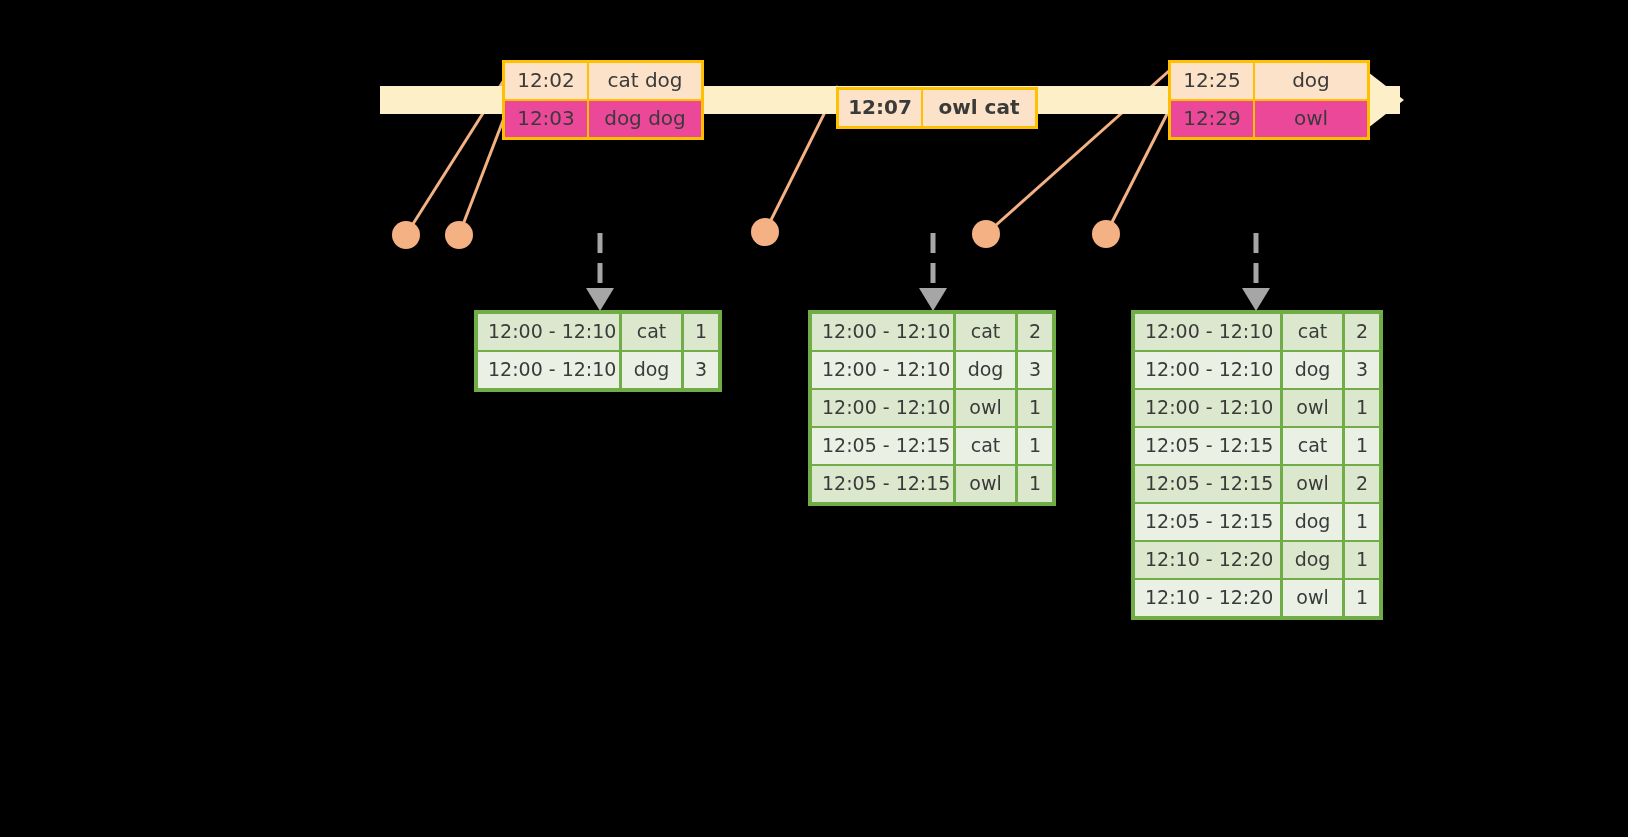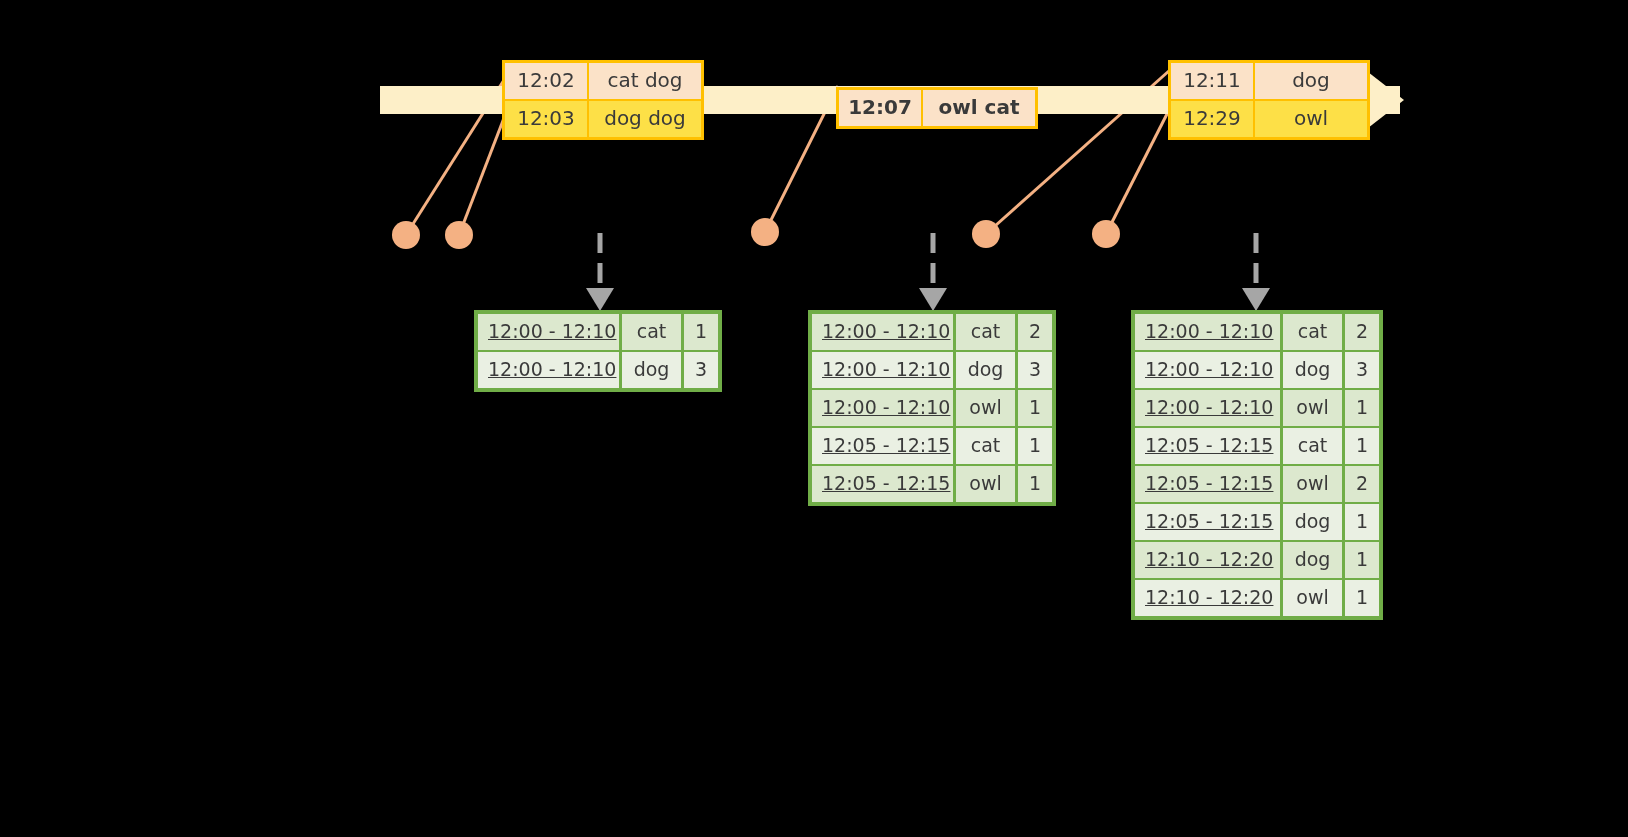--- a/index.html
+++ b/index.html
@@ -40,21 +40,21 @@
     position: absolute;
     border: 3px solid #FFC000;
     background: #FFFFFF;
   }
   .event-row {
     display: flex;
     align-items: stretch;
   }
   .event-row + .event-row { border-top: 2px solid #FFC000; }
   .event-row.shade-a { background: #FBE2C8; }
-  .event-row.shade-b { background: #fde047; }
+  .event-row.shade-b { background: #ec4899; }
   .event-time {
     width: 84px;
     padding: 5px 4px 7px;
     text-align: center;
     font-size: 20px;
     color: #3A3A3A;
     border-right: 2px solid #FFC000;
     white-space: nowrap;
   }
   .event-words {
@@ -77,21 +77,20 @@
   .res-row + .res-row { border-top: 2px solid #70AD47; }
   .res-row.shade-a { background: #DCE8CE; }
   .res-row.shade-b { background: #EAF0E3; }
   .res-window {
     padding: 6px 10px 8px;
     text-align: center;
     font-size: 19px;
     color: #3A3A3A;
     border-right: 3px solid #70AD47;
     white-space: nowrap;
-    text-decoration: underline;
   }
   .res-key {
     width: 62px;
     padding: 6px 1px 8px;
     text-align: center;
     font-size: 19px;
     color: #3A3A3A;
     border-right: 3px solid #70AD47;
     white-space: nowrap;
   }
@@ -164,21 +163,21 @@
 
   <div class="event-box" id="eb2" style="left:836px; top:87px;font-weight:bold;">
     <div class="event-row shade-a">
       <div class="event-time">12:07</div>
       <div class="event-words">owl cat</div>
     </div>
   </div>
 
   <div class="event-box" id="eb3" style="left:1168px; top:60px;">
     <div class="event-row shade-a">
-      <div class="event-time">12:11</div>
+      <div class="event-time">12:25</div>
       <div class="event-words">dog</div>
     </div>
     <div class="event-row shade-b">
       <div class="event-time">12:29</div>
       <div class="event-words">owl</div>
     </div>
   </div>
 
   <div class="result-table" id="t1">
       <div class="res-row shade-a">

